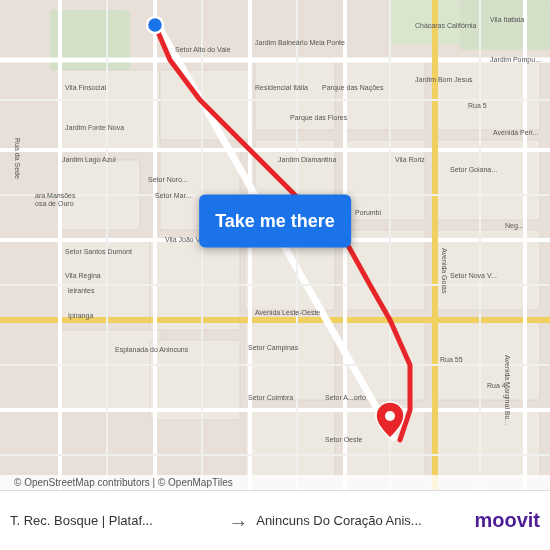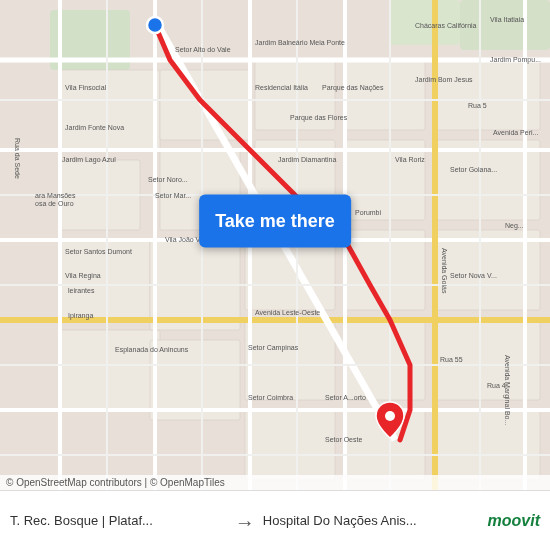--- a/index.html
+++ b/index.html
@@ -49,21 +49,21 @@
 
     
     .attribution {
       position: absolute;
       bottom: 0;
       left: 0;
       right: 0;
       background: rgba(255,255,255,0.8);
       font-size: 10px;
       color: #555;
-      padding: 2px 6px;
+      padding: 2px 14px;
       z-index: 5;
     }
 
     
     #bottom-bar {
       width: 550px;
       height: 60px;
       background-color: #ffffff;
       display: flex;
       align-items: center;
@@ -102,24 +102,23 @@
 
     
     .moovit-logo {
       display: flex;
       align-items: center;
       margin-left: auto;
       padding-left: 8px;
     }
 
     .moovit-text {
-      font-size: 16px;
+      font-size: 20px;
       font-weight: bold;
-      color: #15803d;
-      font-style: italic;
+      color: #4c1d95;
     }
   </style>
 </head>
 <body>
 
 <div id="map-container">
   <div class="map-bg"></div>
 
   <svg class="map-svg" viewBox="0 0 550 490" xmlns="http://www.w3.org/2000/svg">
 
@@ -246,18 +245,18 @@
 </div>
 
 <div id="bottom-bar">
   <div class="route-from">
     <span class="route-label">T. Rec. Bosque | Plataf...</span>
   </div>
   <div class="route-arrow">
     <span class="route-arrow-icon">→</span>
   </div>
   <div class="route-to">
-    <span class="route-label">Hospital Do Nações Anis...</span>
+    <span class="route-label">Anincuns Do Coração Anis...</span>
   </div>
   <div class="moovit-logo">
     <span class="moovit-text">moovit</span>
   </div>
 </div>
 
 </body></html>

